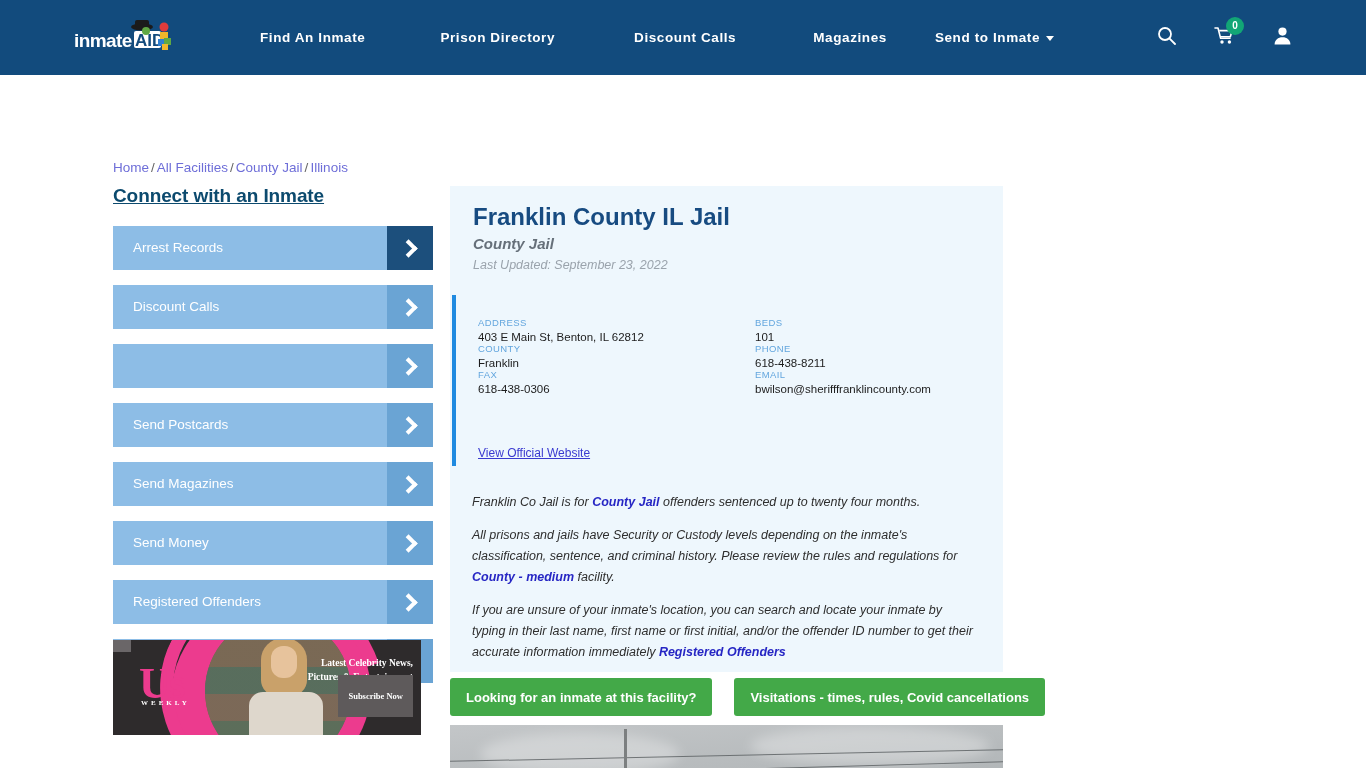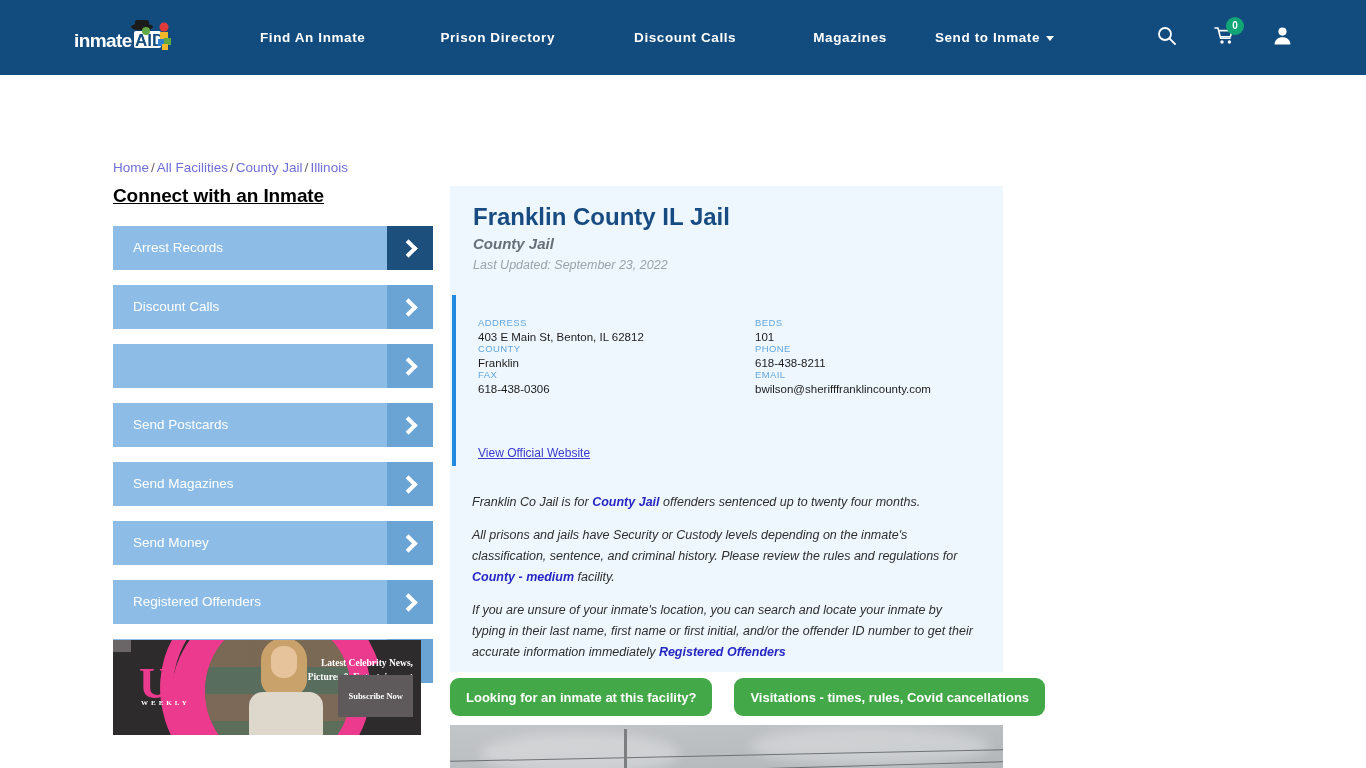--- a/index.html
+++ b/index.html
@@ -92,21 +92,21 @@
     text-decoration: none;
     cursor: pointer;
   }
   .breadcrumb .sep { color: #666; margin: 0 2px; }
 
   
   .sidebar { position: absolute; left: 113px; top: 110px; width: 320px; }
   .sidebar-title {
     font-size: 19px;
     font-weight: bold;
-    color: #000000;
+    color: #0c4a6e;
     text-decoration: underline;
     margin: 0 0 19px 0;
     letter-spacing: -.1px;
   }
   .side-btn {
     position: relative;
     display: block;
     width: 320px; height: 44px;
     background: #8dbde6;
     margin-bottom: 15px;
@@ -309,21 +309,21 @@
     position:absolute; left: 450px; top: 603px;
     width: 553px;
     display:flex;
   }
   .cta-btn {
     background: #43a948;
     color:#ffffff;
     font-size: 13px;
     font-weight: bold;
     border: none;
-    border-radius: 9px;
+    border-radius: 3px;
     height: 38px;
     padding: 0 16px;
     cursor: pointer;
     white-space: nowrap;
     font-family: "Liberation Sans", sans-serif;
   }
   .cta-btn.first { margin-right: 22px; }
 
   
   .facility-photo {

